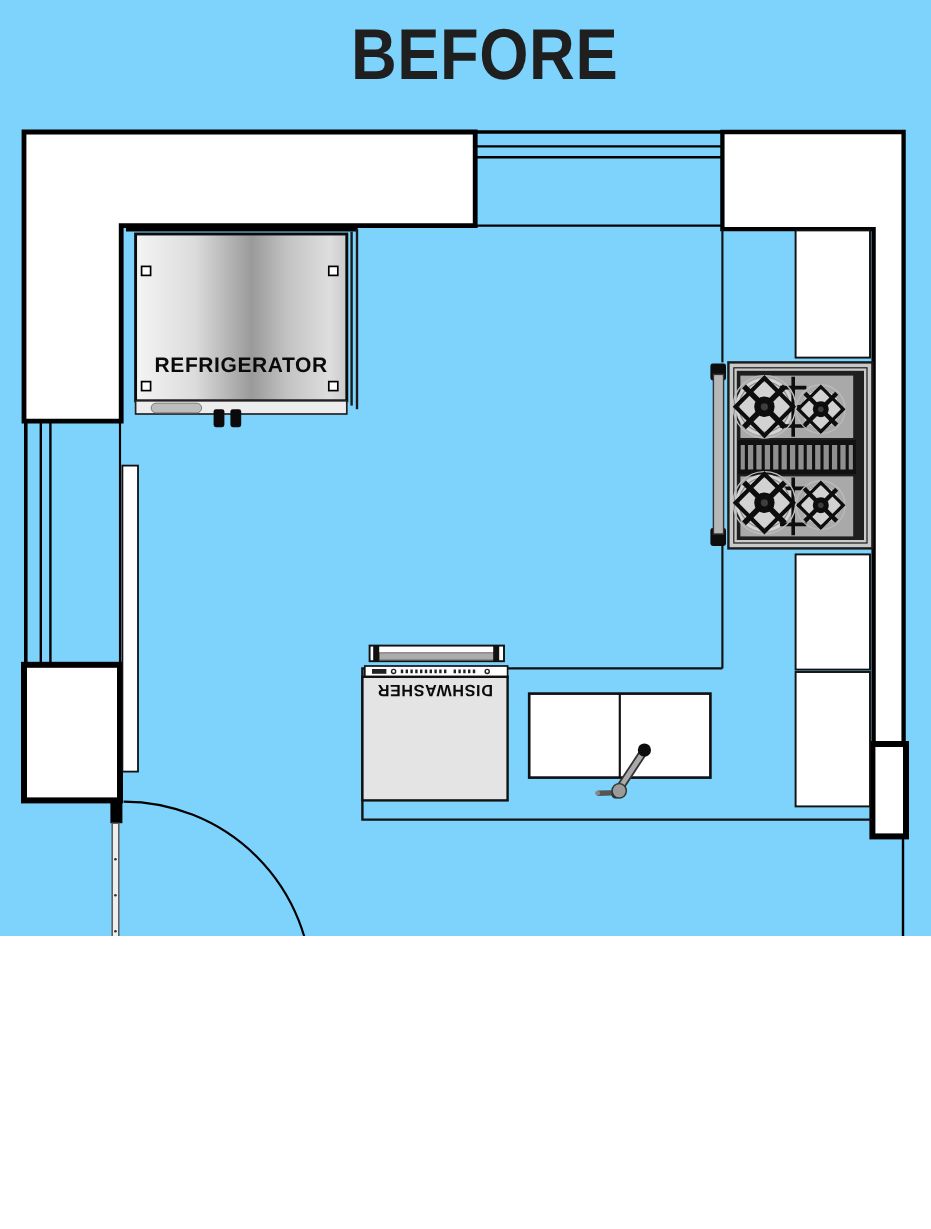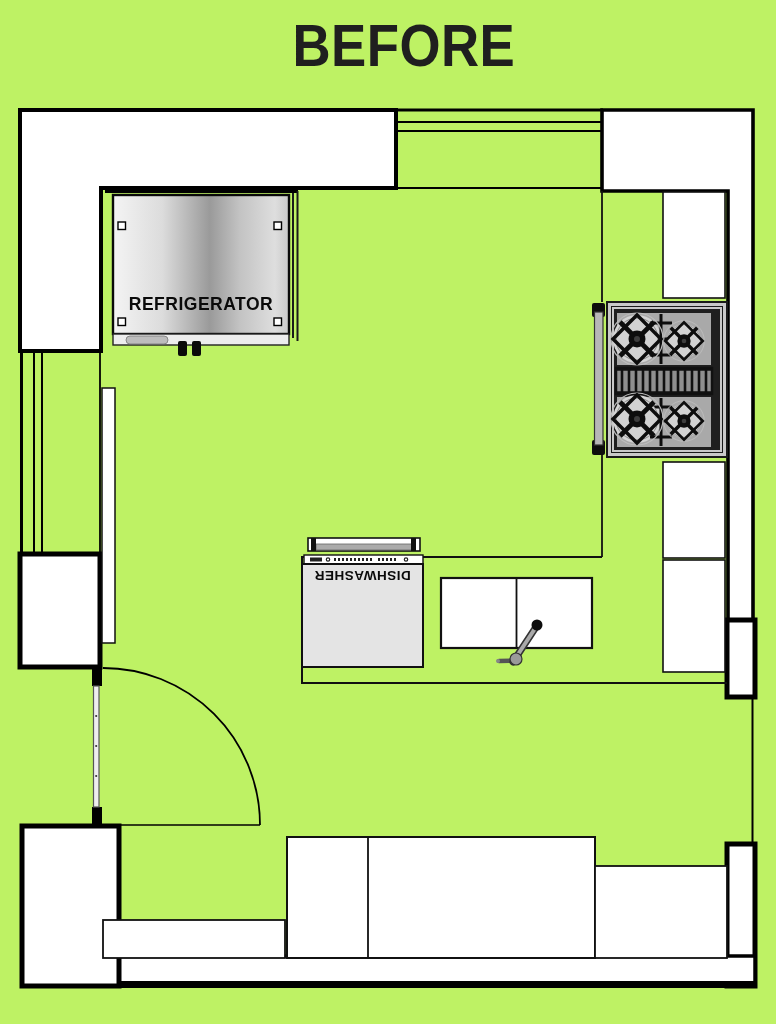--- a/index.html
+++ b/index.html
@@ -1,17 +1,17 @@
 <!DOCTYPE html>
 <html><head>
 <meta charset="utf-8">
 <style>
   html,body{margin:0;padding:0;background:#ffffff;}
   .canvas{
-    position:relative;width:776px;height:1024px;background:#bef264;
+    position:relative;width:776px;height:780px;background:#7dd3fc;
     font-family:"Liberation Sans",sans-serif;overflow:hidden;
   }
   .plan-title{
     position:absolute;top:16px;left:0;width:776px;text-align:center;
     font-weight:bold;font-size:60px;line-height:1;color:#1f1f1f;
     text-indent:36px;transform:scaleX(.88);transform-origin:50% 50%;
     letter-spacing:0.5px;
   }
   svg.plan{position:absolute;left:0;top:0;}
   text.appliance-label{font-family:"Liberation Sans",sans-serif;font-weight:bold;fill:#0a0a0a;}

